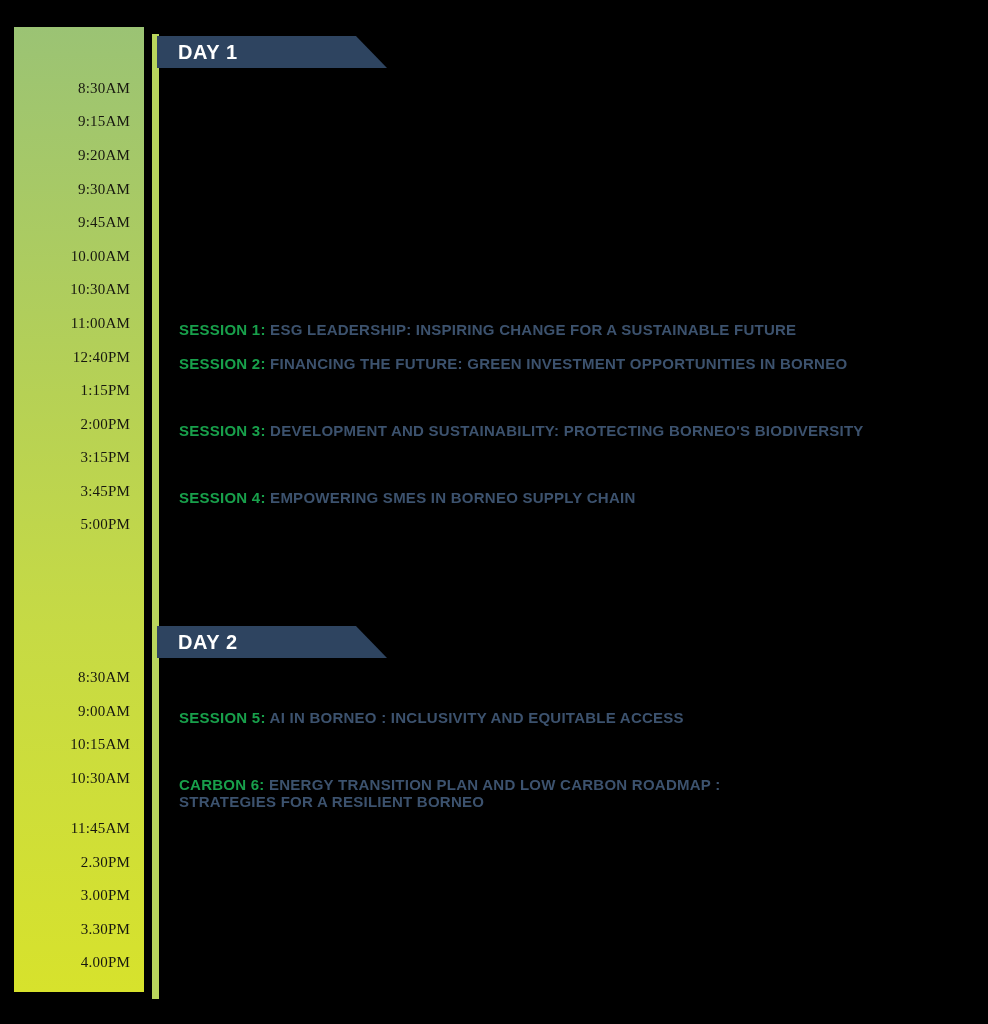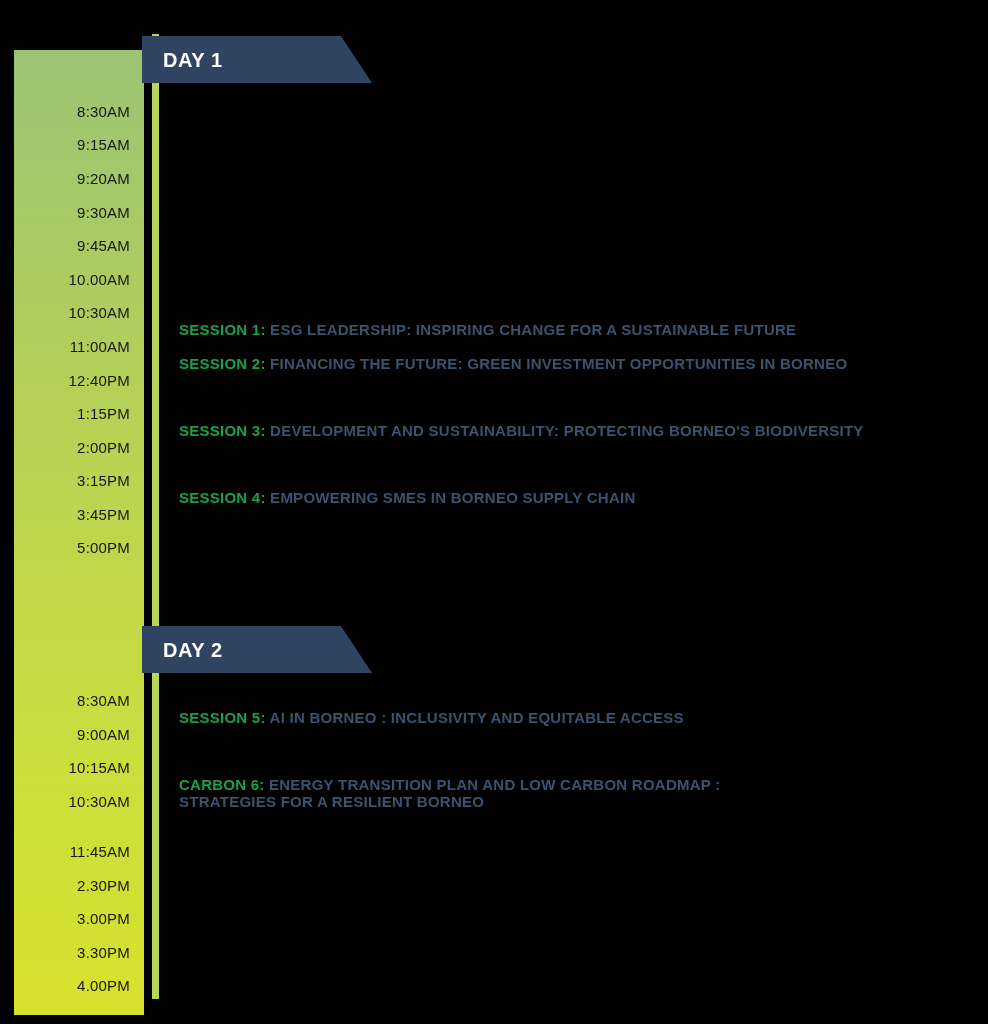--- a/index.html
+++ b/index.html
@@ -13,24 +13,25 @@
     position: relative;
     overflow: hidden;
     font-family: "Liberation Sans", sans-serif;
     -webkit-font-smoothing: antialiased;
   }
 
   
   #time-rail {
     position: absolute;
     left: 14px;
-    top: 50px;
+    top: 27px;
     width: 130px;
     height: 965px;
     background: linear-gradient(to bottom, #9bc374 0%, #b6d155 38%, #c6da45 62%, #d7e22c 100%);
+    font-family: Liberation Serif, serif;
   }
 
   .time-label {
     position: absolute;
     right: 14px;
     font-size: 15px;
     font-weight: 400;
     color: #17170f;
     letter-spacing: 0.2px;
     white-space: nowrap;
@@ -43,22 +44,22 @@
     left: 152px;
     top: 34px;
     width: 7px;
     height: 965px;
     background: #b9d55c;
   }
 
   
   .day-banner {
     position: absolute;
-    left: 142px;
-    height: 47px;
+    left: 157px;
+    height: 32px;
     width: 230px;
     background: #2e4460;
     color: #ffffff;
     -webkit-clip-path: polygon(0 0, 86.5% 0, 100% 100%, 0 100%);
     clip-path: polygon(0 0, 86.5% 0, 100% 100%, 0 100%);
   }
   .day-banner-label {
     position: absolute;
     left: 21px;
     top: 50%;

